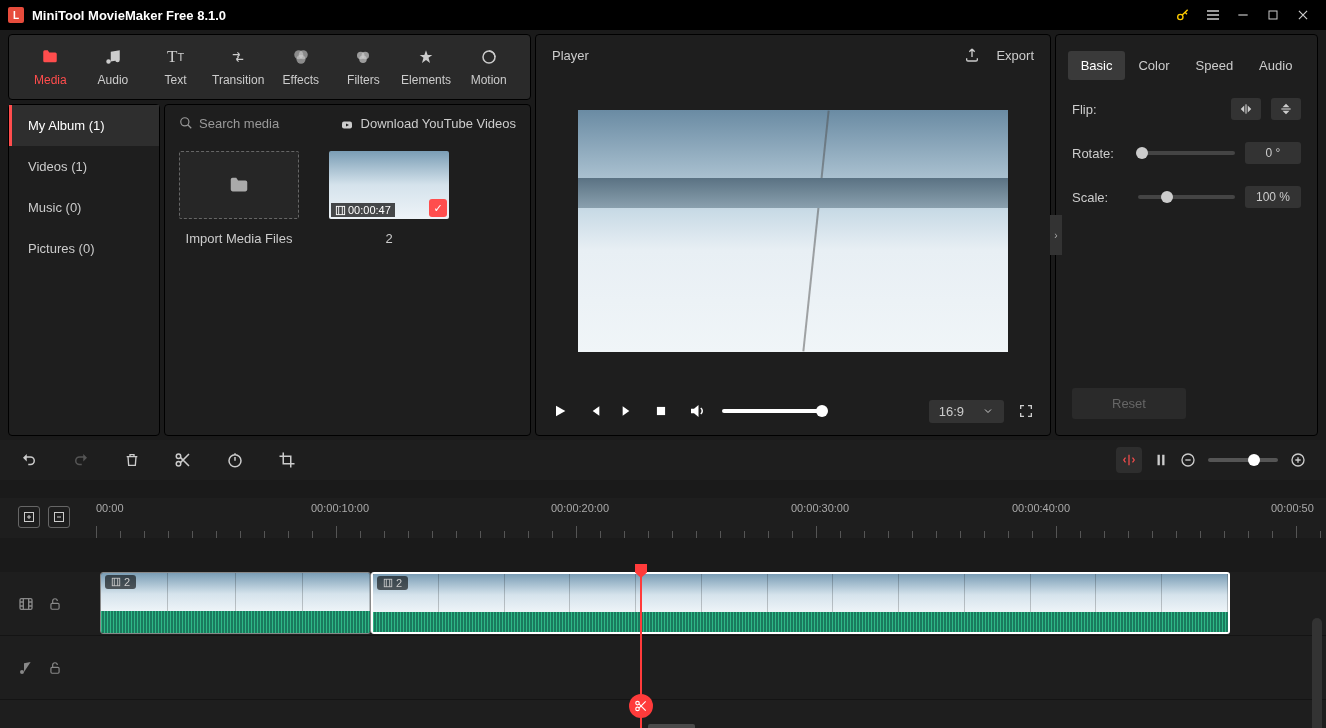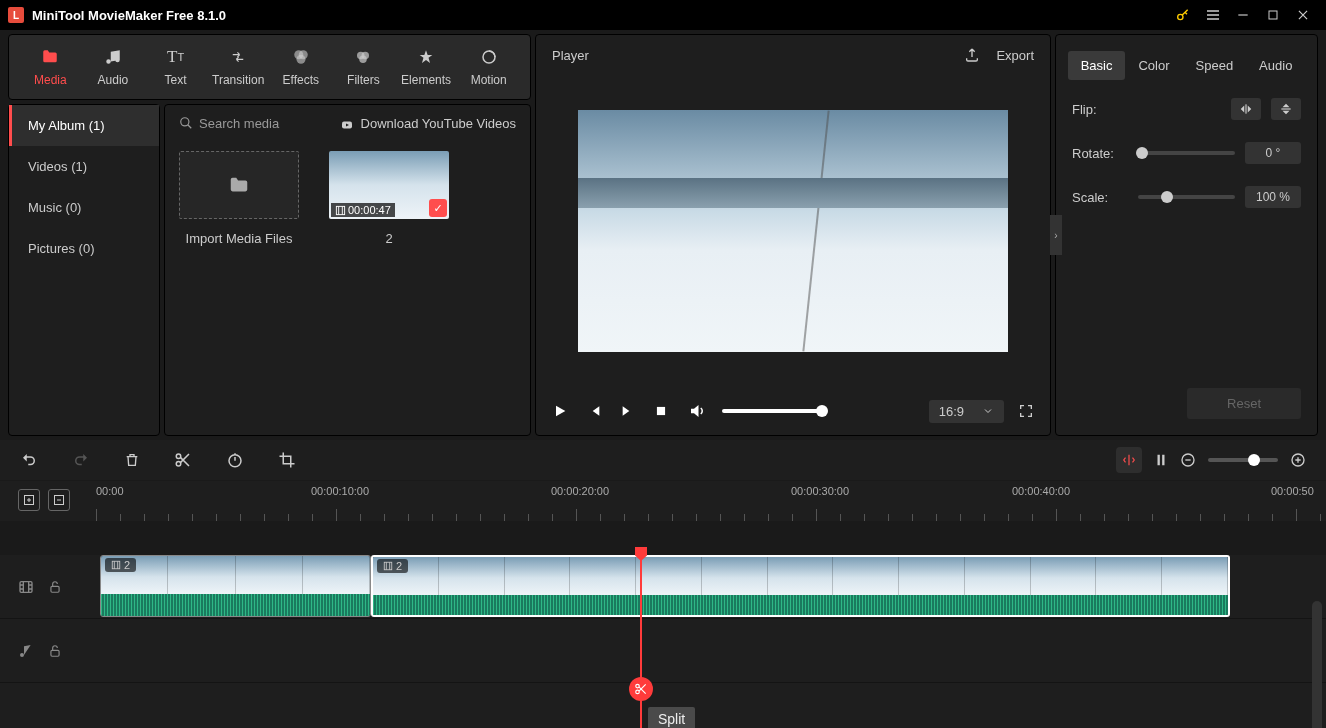--- a/index.html
+++ b/index.html
@@ -66,35 +66,35 @@
 .proptabs { display:flex; padding:0 10px; margin-top:16px;justify-content:center;}
 .proptab { padding:7px 13px; color:#ccc; font-size:13px; border-radius:3px;}
 .proptab.active { background:#3a3a3a; color:#fff;}
 .proprows { padding: 18px 16px; display:flex;flex-direction:column;gap:22px;}
 .prow { display:flex; align-items:center; gap:10px;justify-content:space-between;}
 .prow .lab { width:56px; color:#ccc;}
 .prow .fbtn { width:30px;height:22px;background:#333;display:flex;align-items:center;justify-content:center;border-radius:3px;color:#ccc;font-size:13px;}
 .prow .slider { flex:1; height:4px; background:#444; position:relative; border-radius:2px;}
 .prow .slider .k { position:absolute; top:50%; transform:translate(-50%,-50%); width:12px;height:12px;border-radius:50%;background:#ccc;}
 .prow .valbox { width:56px; background:#333; text-align:center; padding:4px 0; border-radius:3px; font-size:12px;}
-.resetrow { margin-top:auto; padding:16px; text-align:right;}
+.resetrow { margin-top:auto; padding:16px; text-align:left;}
 .resetrow .btn { background:#2a2a2a; color:#666; padding:8px 40px; border-radius:3px; display:inline-block;}
 
 
 .timeline { height: 288px; background:#1a1a1a; margin-top:4px; position:relative;}
 .tl-toolbar { height:40px; background:#1e1e1e; display:flex; align-items:center; padding:0 20px; gap:34px;}
 .tl-toolbar .tbtn { color:#ccc; font-size:16px;}
 .tl-toolbar .tbtn.dis { color:#555;}
 .tl-toolbar .spacer { flex:1;}
 .tl-toolbar .zoombox { display:flex;align-items:center;gap:12px;}
 .tl-toolbar .zoombox .autofit { width:26px;height:26px;background:#2e2e2e;border-radius:4px;display:flex;align-items:center;justify-content:center;color:#ff4d4d;font-size:13px;}
 .tl-toolbar .zslider { width:70px;height:4px;background:#555;position:relative;border-radius:2px;}
 .tl-toolbar .zslider .k{position:absolute;left:65%;top:50%;transform:translate(-50%,-50%);width:12px;height:12px;border-radius:50%;background:#fff;}
 
-.tl-ruler { height:40px; background:#1e1e1e; position:relative; margin-top:1px;}
+.tl-ruler { height:40px; background:#1e1e1e; position:relative; margin-top:18px;}
 .tl-ruler .trackbtns { position:absolute; left:18px; top:8px; display:flex;gap:8px;}
 .tl-ruler .trackbtns .tb { width:22px;height:22px; border:1px solid #666; border-radius:3px; display:flex;align-items:center;justify-content:center;font-size:11px;color:#ccc;}
 .tl-ruler .marks { position:absolute; left:96px; right:0; top:0; height:100%;}
 .tl-ruler .mark { position:absolute; top:4px; font-size:11px; color:#aaa;}
 .tl-ruler .ticks { position:absolute; left:96px; right:0; bottom:0; height:14px;}
 .tl-ruler .tick { position:absolute; bottom:0; width:1px; background:#555;}
 
 .tl-tracks { position:relative; height:200px; background:#1e1e1e;}
 .track { height:64px; display:flex; align-items:center; border-bottom:1px solid #141414;}
 .track.vid { margin-top:34px;}

